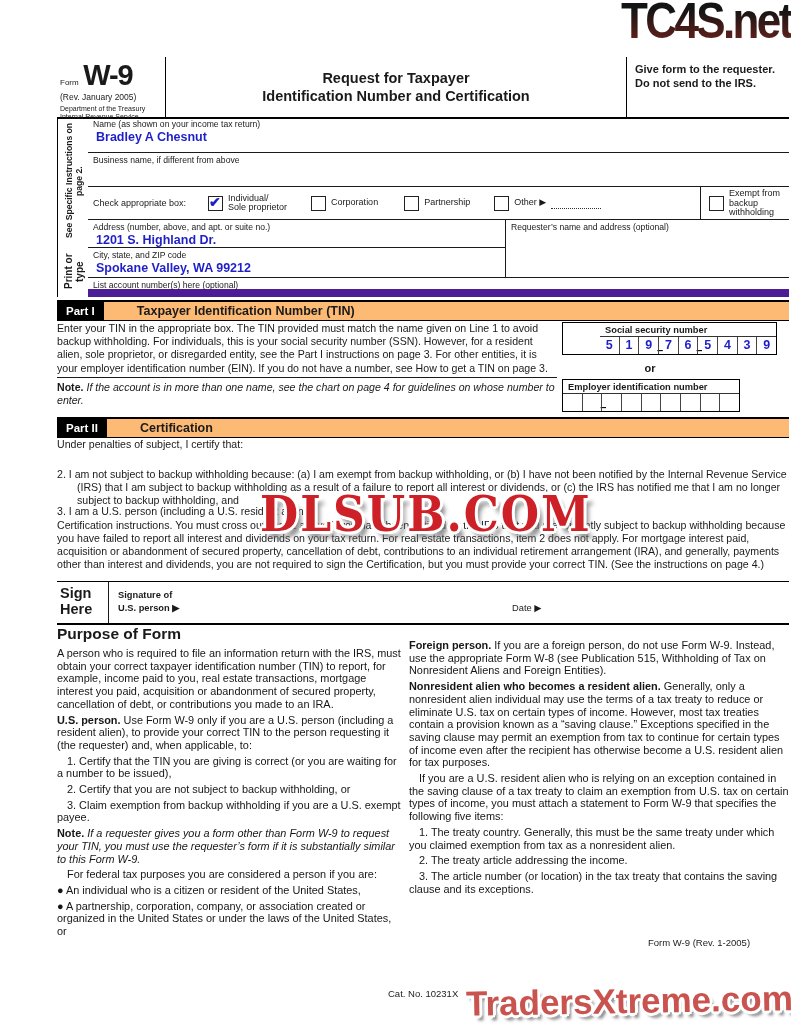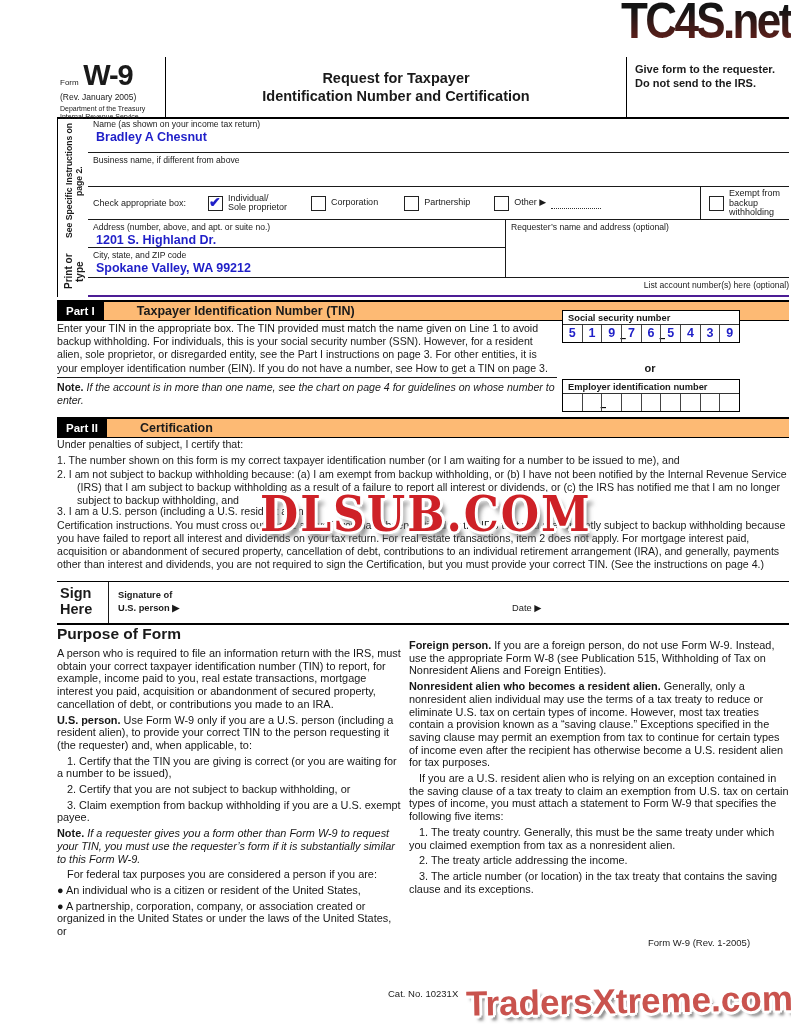--- a/index.html
+++ b/index.html
@@ -51,21 +51,21 @@
   
   .strip{position:absolute; left:57px; top:117px; width:31px; height:180px;
     border-right:1px solid #000; display:flex; align-items:center; justify-content:center;
     writing-mode:vertical-rl; transform:rotate(180deg); gap:1px;}
   .strip .l1{display:block; font-weight:bold; font-size:10px; text-align:center;}
   .strip .l2{display:block; font-weight:bold; font-size:8.6px; text-align:center;}
   .frow{position:absolute; left:88px; box-sizing:border-box;}
   .flabel{font-size:8.6px; color:#1a1a1a; padding:2px 0 0 5px;}
   .fvalue{font-size:12.5px; font-weight:bold; color:#1f1fc8; padding:1px 0 0 8px;}
   .bline{border-bottom:1px solid #1a1a1a;}
-  .b2line{border-bottom:2px solid #4c1d95;text-align:right;}
+  .b2line{border-bottom:8px solid #4c1d95;}
   
   .cbrow{display:flex; align-items:center;}
   .cblabel{font-size:9px; padding-left:5px; white-space:nowrap;}
   .cbox{position:relative; width:13px; height:13px; border:1px solid #222; background:#fff; flex:none;}
   .cbox.checked::after{content:"\2714"; position:absolute; left:0px; top:-3px;
     font-size:14px; font-weight:bold; color:#1f1fc8;}
   .cbtext{font-size:9px; line-height:9.5px; margin-left:5px; white-space:pre-line;}
   .dotline{display:inline-block; width:50px; height:10px; border-bottom:1.5px dotted #333; margin-left:5px;}
   .vdiv{position:absolute; width:1px; background:#1a1a1a;}
   
@@ -203,21 +203,21 @@
     <span class="parttitle">Taxpayer Identification Number (TIN)</span>
   </div>
 
   <div class="p1text">Enter your TIN in the appropriate box. The TIN provided must match the name given on Line 1 to avoid backup withholding. For individuals, this is your social security number (SSN). However, for a resident alien, sole proprietor, or disregarded entity, see the Part I instructions on page 3. For other entities, it is your employer identification number (EIN). If you do not have a number, see How to get a TIN on page 3.</div>
   <div class="p1rule"></div>
   <div class="p1note">
     <b>Note.</b>
     <span class="it">If the account is in more than one name, see the chart on page 4 for guidelines on whose number to enter.</span>
   </div>
 
-  <div class="numbox" style="top:310px;">
+  <div class="numbox" style="top:322px;padding-left:37px;">
     <div class="nlabel">Social security number</div>
     <div class="cells">
       <span class="cell">5</span>
       <span class="cell">1</span>
       <span class="cell dash">9</span>
       <span class="cell">7</span>
       <span class="cell dash">6</span>
       <span class="cell">5</span>
       <span class="cell">4</span>
       <span class="cell">3</span>
@@ -241,21 +241,20 @@
       <span class="cell"></span>
     </div>
   </div>
 
   <div class="partbar" style="top:417px;">
     <span class="partbox">Part II</span>
     <span class="parttitle">Certification</span>
   </div>
 
   <div class="p2intro">Under penalties of subject, I certify that:</div>
-  <div class="p2item" style="top:454px;">1.   The number shown on this form is my correct taxpayer identification number (or I am waiting for a number to be issued to me), and</div>
   <div class="p2item" style="top:468px;">2.   I am not subject to backup withholding because: (a) I am exempt from backup withholding, or (b) I have not been notified by the Internal Revenue Service (IRS) that I am subject to backup withholding as a result of a failure to report all interest or dividends, or (c) the IRS has notified me that I am no longer subject to backup withholding, and</div>
   <div class="p2item" style="top:505px;">3.   I am a U.S. person (including a U.S. resident alien).</div>
   <div class="p2cert">Certification instructions. You must cross out item 2 above if you have been notified by the IRS that you are currently subject to backup withholding because you have failed to report all interest and dividends on your tax return. For real estate transactions, item 2 does not apply. For mortgage interest paid, acquisition or abandonment of secured property, cancellation of debt, contributions to an individual retirement arrangement (IRA), and generally, payments other than interest and dividends, you are not required to sign the Certification, but you must provide your correct TIN. (See the instructions on page 4.)</div>
 
   <div class="signrow">
     <div class="signhere">Sign Here</div>
     <div class="signdiv"></div>
     <div class="siglbl">
       <div>Signature of</div>
       <div>U.S. person ▶</div>

